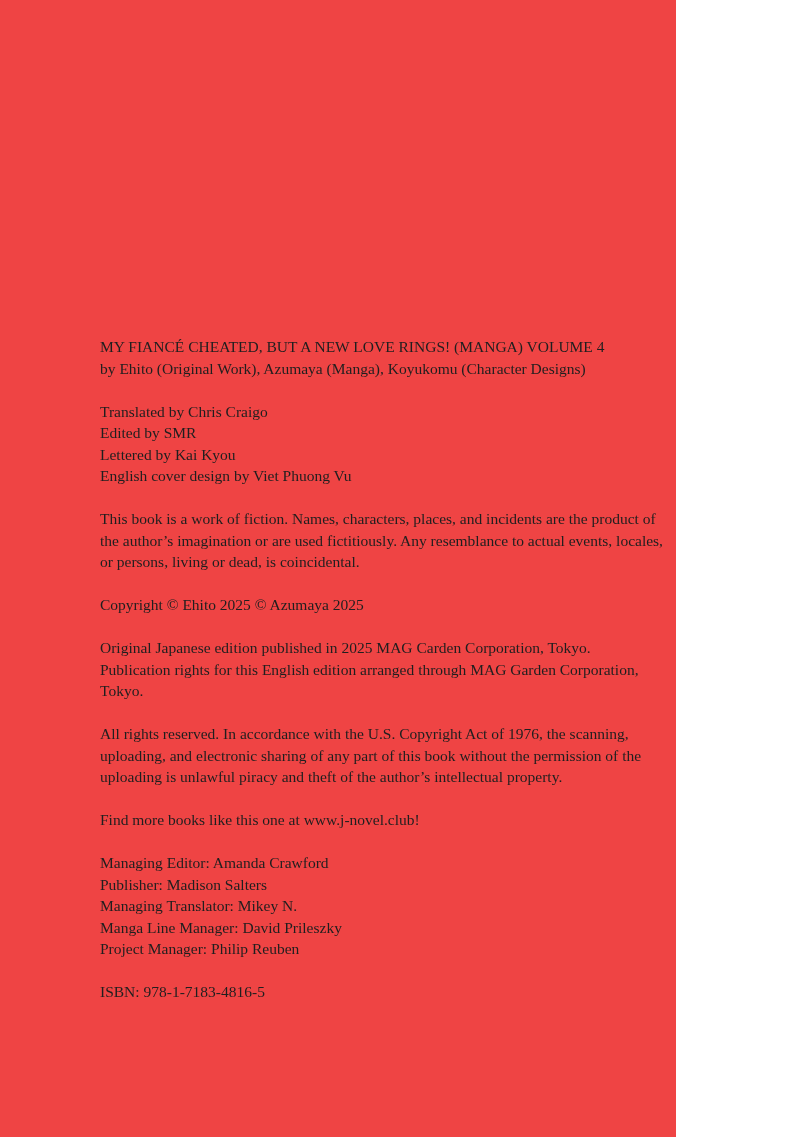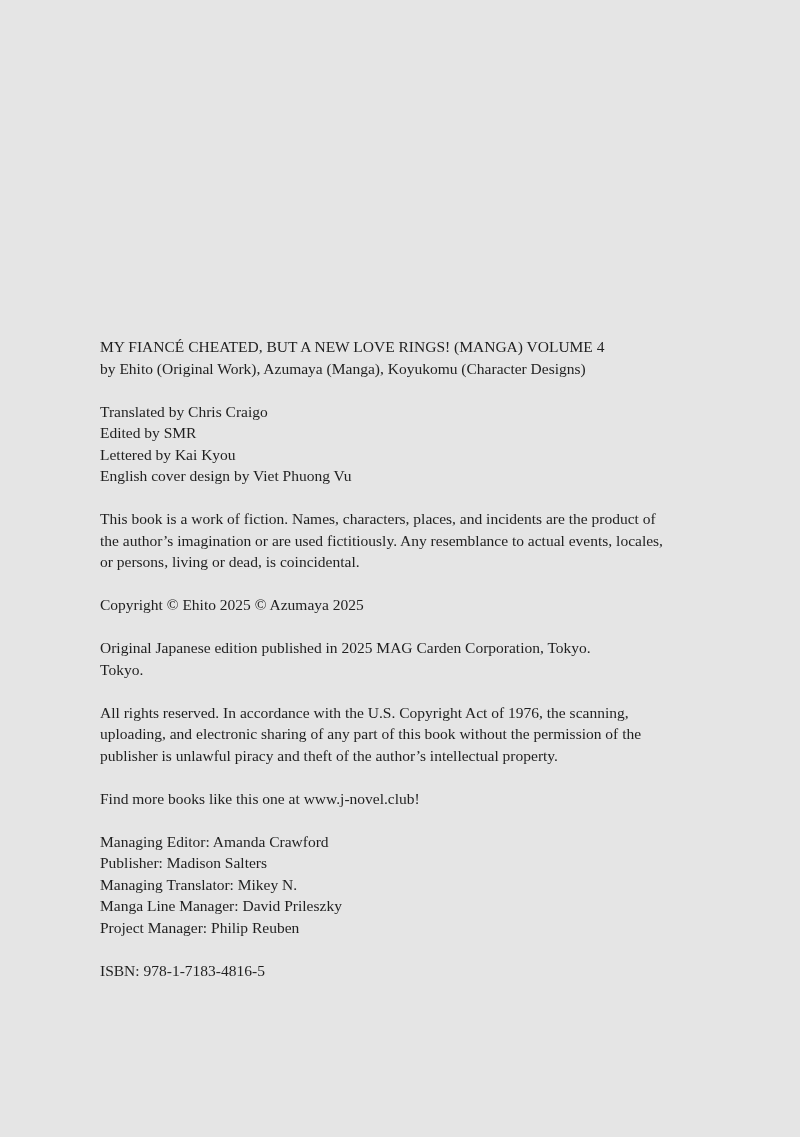--- a/index.html
+++ b/index.html
@@ -6,23 +6,23 @@
     margin: 0;
     padding: 0;
   }
   body {
     width: 800px;
     height: 1137px;
     background: #ffffff;
   }
   .page {
     position: relative;
-    width: 800px;
+    width: 676px;
     height: 1137px;
-    background: #e5e5e5;
+    background: #ef4444;
     overflow: hidden;
     font-family: "Liberation Serif", serif;
   }
   .colophon {
     position: absolute;
     left: 100px;
     top: 336px;
     width: 664px;
     color: #1f1f1f;
     font-size: 15.5px;
@@ -59,27 +59,28 @@
         <div class="line">the author’s imagination or are used fictitiously. Any resemblance to actual events, locales,</div>
         <div class="line">or persons, living or dead, is coincidental.</div>
       </div>
 
     <div class="para">
       <div class="line">Copyright © Ehito 2025 © Azumaya 2025</div>
     </div>
 
     <div class="para">
         <div class="line">Original Japanese edition published in 2025 MAG Carden Corporation, Tokyo.</div>
+        <div class="line">Publication rights for this English edition arranged through MAG Garden Corporation,</div>
         <div class="line">Tokyo.</div>
       </div>
 
     <div class="para">
         <div class="line">All rights reserved. In accordance with the U.S. Copyright Act of 1976, the scanning,</div>
         <div class="line">uploading, and electronic sharing of any part of this book without the permission of the</div>
-        <div class="line">publisher is unlawful piracy and theft of the author’s intellectual property.</div>
+        <div class="line">uploading is unlawful piracy and theft of the author’s intellectual property.</div>
       </div>
 
     <div class="para">
       <div class="line">Find more books like this one at www.j-novel.club!</div>
     </div>
 
     <div class="para">
         <div class="line">Managing Editor: Amanda Crawford</div>
         <div class="line">Publisher: Madison Salters</div>
         <div class="line">Managing Translator: Mikey N.</div>

